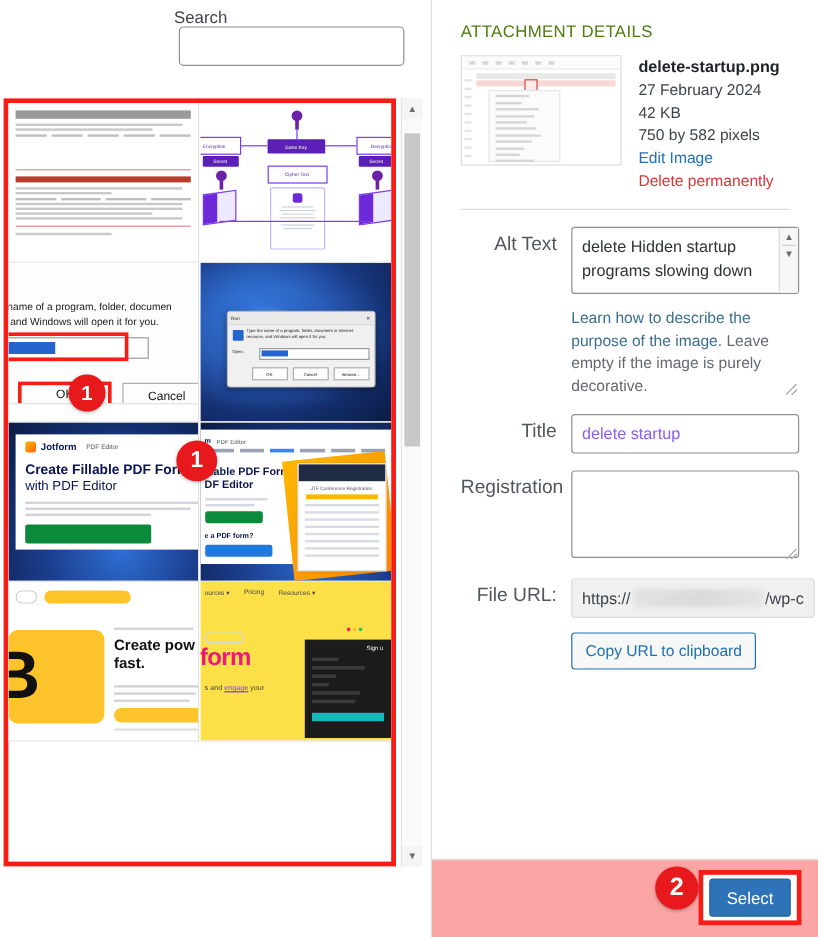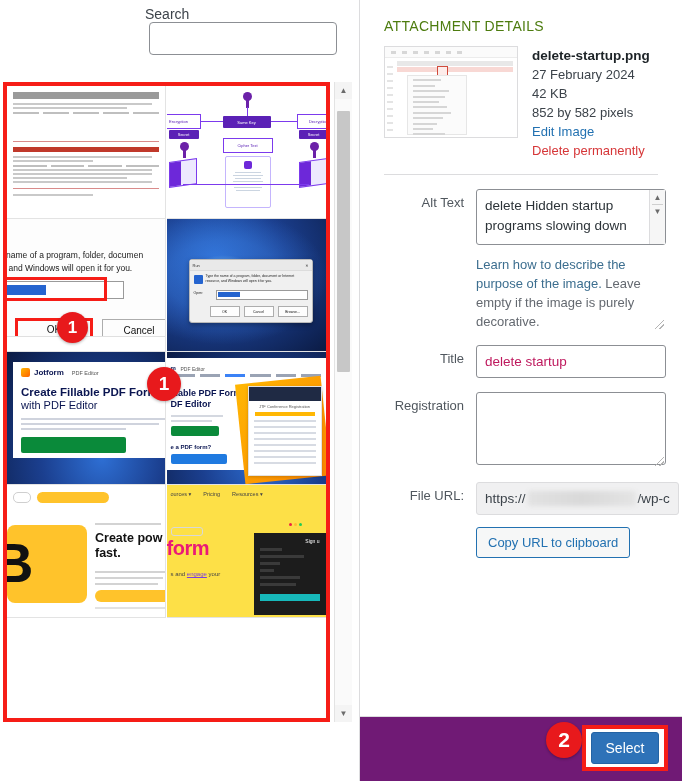--- a/index.html
+++ b/index.html
@@ -208,35 +208,35 @@
   .tm-side i{display:block;height:2px;background:#e4e4e4;margin:5px 2px;}
   .ad-meta{font-size:13px;color:#3c434a;line-height:19px;}
   .ad-fname{font-weight:bold;color:#1d2327;font-size:13.5px;}
   .ad-link{color:#2271b1;text-decoration:none;cursor:pointer;display:block;}
   .ad-del{color:#d63638;text-decoration:none;cursor:pointer;display:block;}
   .ad-sep{height:1px;background:#dcdcde;margin:14px 8px 14px 8px;}
 
   .field{display:flex;align-items:flex-start;margin:0 0 14px 0;padding-left:8px;}
   .field .lbl{
     width:92px;flex:none;text-align:right;padding:6px 12px 0 0;box-sizing:border-box;
-    font-size:13px;color:#50575e;
+    font-size:16px;color:#50575e;
   }
   .ctl{flex:1;position:relative;}
   .ta{
     width:100%;box-sizing:border-box;border:1px solid #8c8f94;border-radius:3px;background:#fff;
     padding:6px 8px;font-family:"Liberation Sans",sans-serif;font-size:13.5px;color:#2c3338;
     line-height:20px;resize:none;outline:none;
   }
   .ta.alt{height:56px;}
   .ta.cap{height:73px;}
   .ta.desc{height:73px;}
   .inp-text{
     width:100%;box-sizing:border-box;height:33px;border:1px solid #8c8f94;border-radius:3px;
     background:#fff;padding:4px 8px;font-family:"Liberation Sans",sans-serif;font-size:13.5px;
-    color:#be185d;outline:none;
+    color:#8b5cf6;outline:none;
   }
   .inp-url{
     width:100%;box-sizing:border-box;height:33px;border:1px solid #dcdcde;border-radius:3px;
     background:#f0f0f1;padding:4px 8px;font-family:"Liberation Sans",sans-serif;font-size:13.5px;
     color:#3c434a;outline:none;position:relative;
     display:flex;align-items:center;overflow:hidden;white-space:nowrap;
   }
   .url-blur{
     display:inline-block;width:108px;height:15px;margin:0 2px;
     background:linear-gradient(90deg,#e2e2e2,#d9d9d9,#e4e4e4);
@@ -260,21 +260,21 @@
   .ta-spin .div{width:11px;height:1px;background:#cfcfcf;margin:2px 0;}
   .grip{
     position:absolute;right:2px;bottom:2px;width:9px;height:9px;
     background:
       linear-gradient(135deg,transparent 0 46%,#b4b4b4 46% 54%,transparent 54% 100%),
       linear-gradient(135deg,transparent 0 72%,#b4b4b4 72% 80%,transparent 80% 100%);
   }
 
   
   .bottom-bar{
-    position:absolute;left:360px;right:0;bottom:0;height:64px;background:#701a75;
+    position:absolute;left:360px;right:0;bottom:0;height:64px;background:#fca5a5;
     border-top:1px solid #dcdcde;
   }
   .select-wrap{
     position:absolute;right:14px;bottom:10px;width:86px;height:46px;
     border:4px solid #f61d17;box-sizing:border-box;
     display:flex;align-items:center;justify-content:center;background:#fff;
   }
   .select-btn{
     width:66px;height:30px;background:#2e72b8;color:#fff;border:1px solid #2463a4;
     border-radius:3px;font-size:14px;display:flex;align-items:center;justify-content:center;
@@ -587,21 +587,21 @@
             <i style="width:30px"></i>
             <i style="width:24px"></i>
           <i style="width:20px"></i>
             <i style="width:32px"></i>
         </div>
       </div>
       <div class="ad-meta">
         <div class="ad-fname">delete-startup.png</div>
         <div>27 February 2024</div>
         <div>42 KB</div>
-        <div>852 by 582 pixels</div>
+        <div>750 by 582 pixels</div>
         <a class="ad-link">Edit Image</a>
         <a class="ad-del">Delete permanently</a>
       </div>
     </div>
 
     <div class="ad-sep"></div>
 
     <div class="field">
       <div class="lbl">Alt Text</div>
       <div class="ctl">

